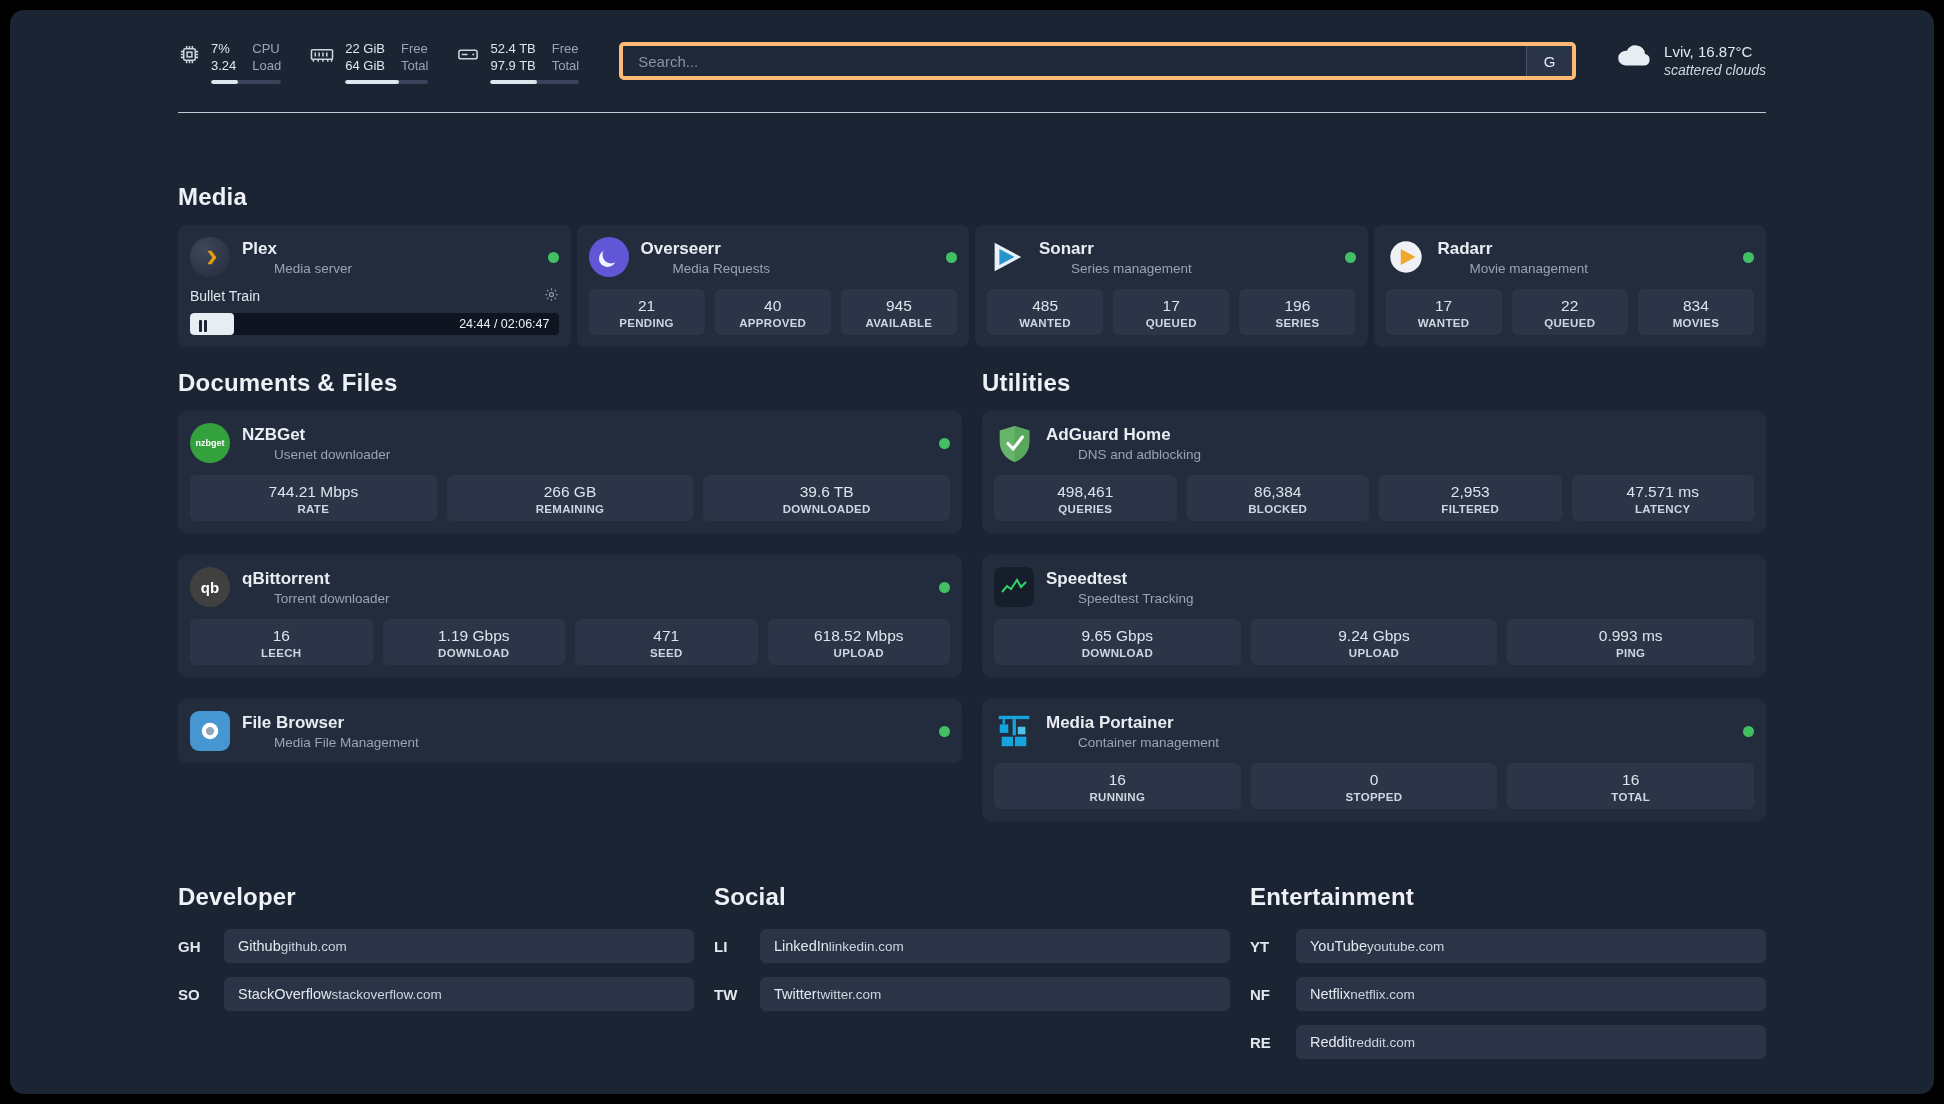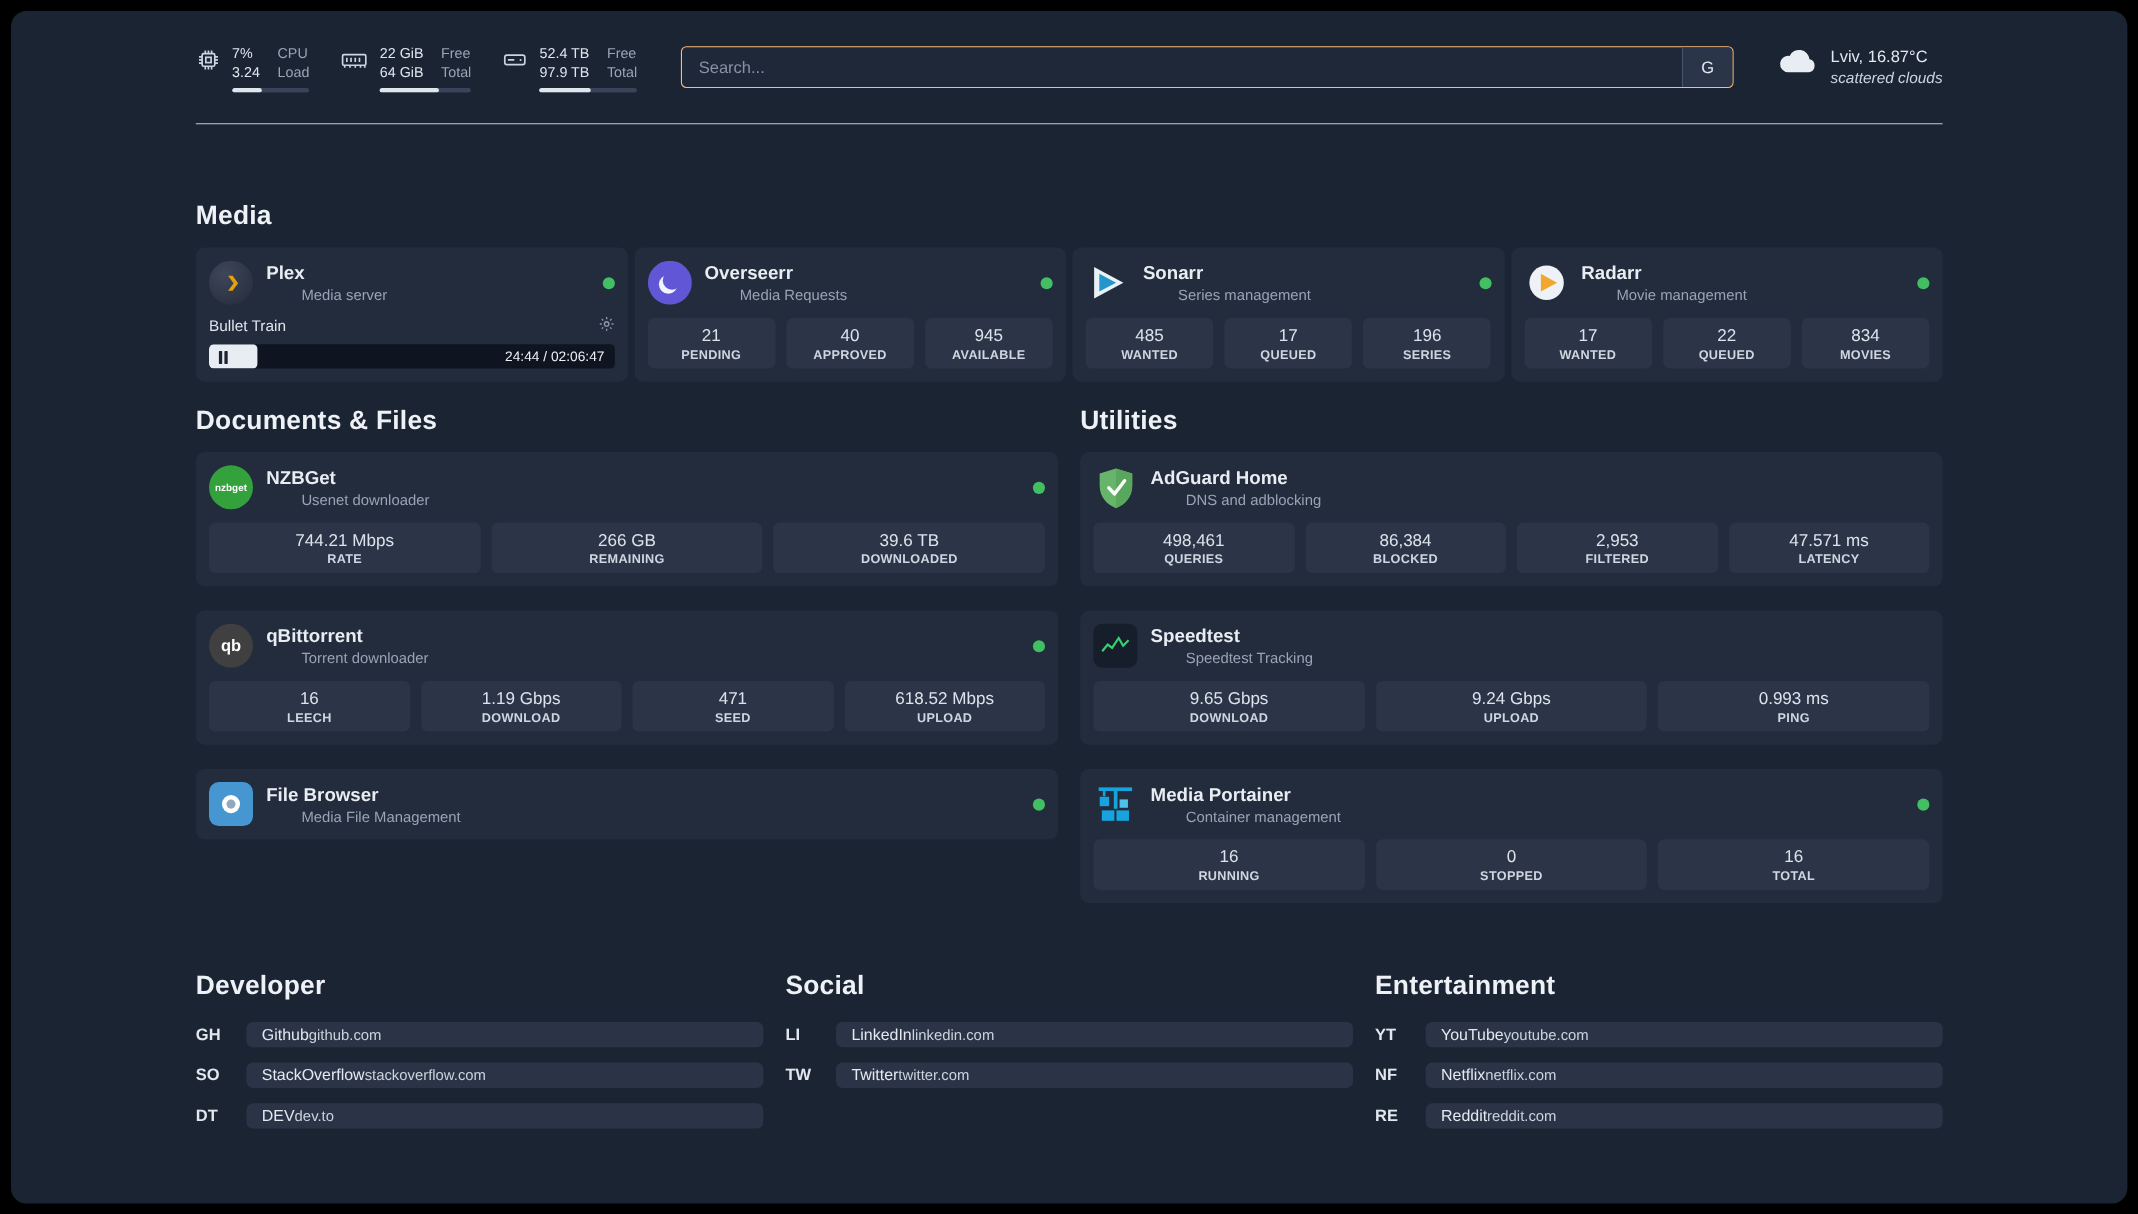--- a/index.html
+++ b/index.html
@@ -19,21 +19,21 @@
   .sysgroup { display:flex; gap:10px; }
   .sysicon { color:#ccd4df; margin-top:3px; flex:0 0 auto; }
   .sysbody { display:flex; flex-direction:column; gap:6px; }
   .sysrow { display:flex; gap:16px; }
   .syscol { display:flex; flex-direction:column; font-size:13px; line-height:17px; }
   .sysval { color:#dfe5ec; white-space:nowrap; }
   .syslab { color:#9aa4b5; white-space:nowrap; }
   .sysbar { height:4px; background:#39445a; border-radius:2px; overflow:hidden; }
   .sysbar > div { height:100%; background:#dfe5ec; border-radius:2px; }
 
-  .search { flex:1; display:flex; height:38px; border:1px solid #fdba74; border-radius:5px;
+  .search { flex:1; display:flex; height:38px; border:4px solid #fdba74; border-radius:5px;
             background:#1f2839; overflow:hidden; margin:2px 12px 0; }
   .search input { flex:1; background:transparent; border:none; outline:none;
                   color:#dfe5ec; font-size:15px; padding:0 15px; }
   .search input::placeholder { color:#8792a6; }
   .gbtn { width:46px; border-left:1px solid #46536c; background:#2b354a; color:#e6ebf2;
           font-size:15px; display:flex; align-items:center; justify-content:center; cursor:pointer; }
 
   .weather { display:flex; gap:12px; color:#e2e8f0; margin-top:2px; }
   .weather .loc { font-size:15px; line-height:19px; }
   .weather .cond { font-size:14px; color:#ccd4e0; line-height:19px;font-style:italic; }
@@ -83,21 +83,21 @@
 
   
   .twocol { margin-top:22px; display:grid; grid-template-columns:1fr 1fr; gap:20px; align-items:start; }
   .col .section-title { margin-bottom:14px; }
   .col .card + .card { margin-top:22px; }
 
   
   .bookmarks { margin-top:62px; display:grid; grid-template-columns:repeat(3,1fr);
                gap:20px; align-items:start; }
   .bm-title { margin-bottom:18px; }
-  .bm-row { display:flex; align-items:stretch; height:23px; margin-bottom:14px; cursor:pointer; }
+  .bm-row { display:flex; align-items:stretch; height:34px; margin-bottom:14px; cursor:pointer; }
   .bm-abbr { width:46px; display:flex; align-items:center; font-size:15px; font-weight:700; color:#e2e7ee; }
   .bm-pill { flex:1; background:#2a3446; border-radius:6px; display:flex; align-items:center;
              padding:0 14px; }
   .bm-name { color:#e4e9f0; font-size:14.5px; }
   .bm-url { color:#ccd3de; font-size:13.5px; }
 </style>
 </head>
 <body>
 
 <div class="app">
@@ -526,27 +526,20 @@
             <span class="bm-url">github.com</span>
           </span>
         </div>
         <div class="bm-row">
           <span class="bm-abbr">SO</span>
           <span class="bm-pill">
             <span class="bm-name">StackOverflow</span>
             <span class="bm-url">stackoverflow.com</span>
           </span>
         </div>
-        <div class="bm-row">
-          <span class="bm-abbr">DT</span>
-          <span class="bm-pill">
-            <span class="bm-name">DEV</span>
-            <span class="bm-url">dev.to</span>
-          </span>
-        </div>
       </div>
 
       <div class="bm-col">
         <div class="section-title bm-title">Social</div>
         <div class="bm-row">
           <span class="bm-abbr">LI</span>
           <span class="bm-pill">
             <span class="bm-name">LinkedIn</span>
             <span class="bm-url">linkedin.com</span>
           </span>

